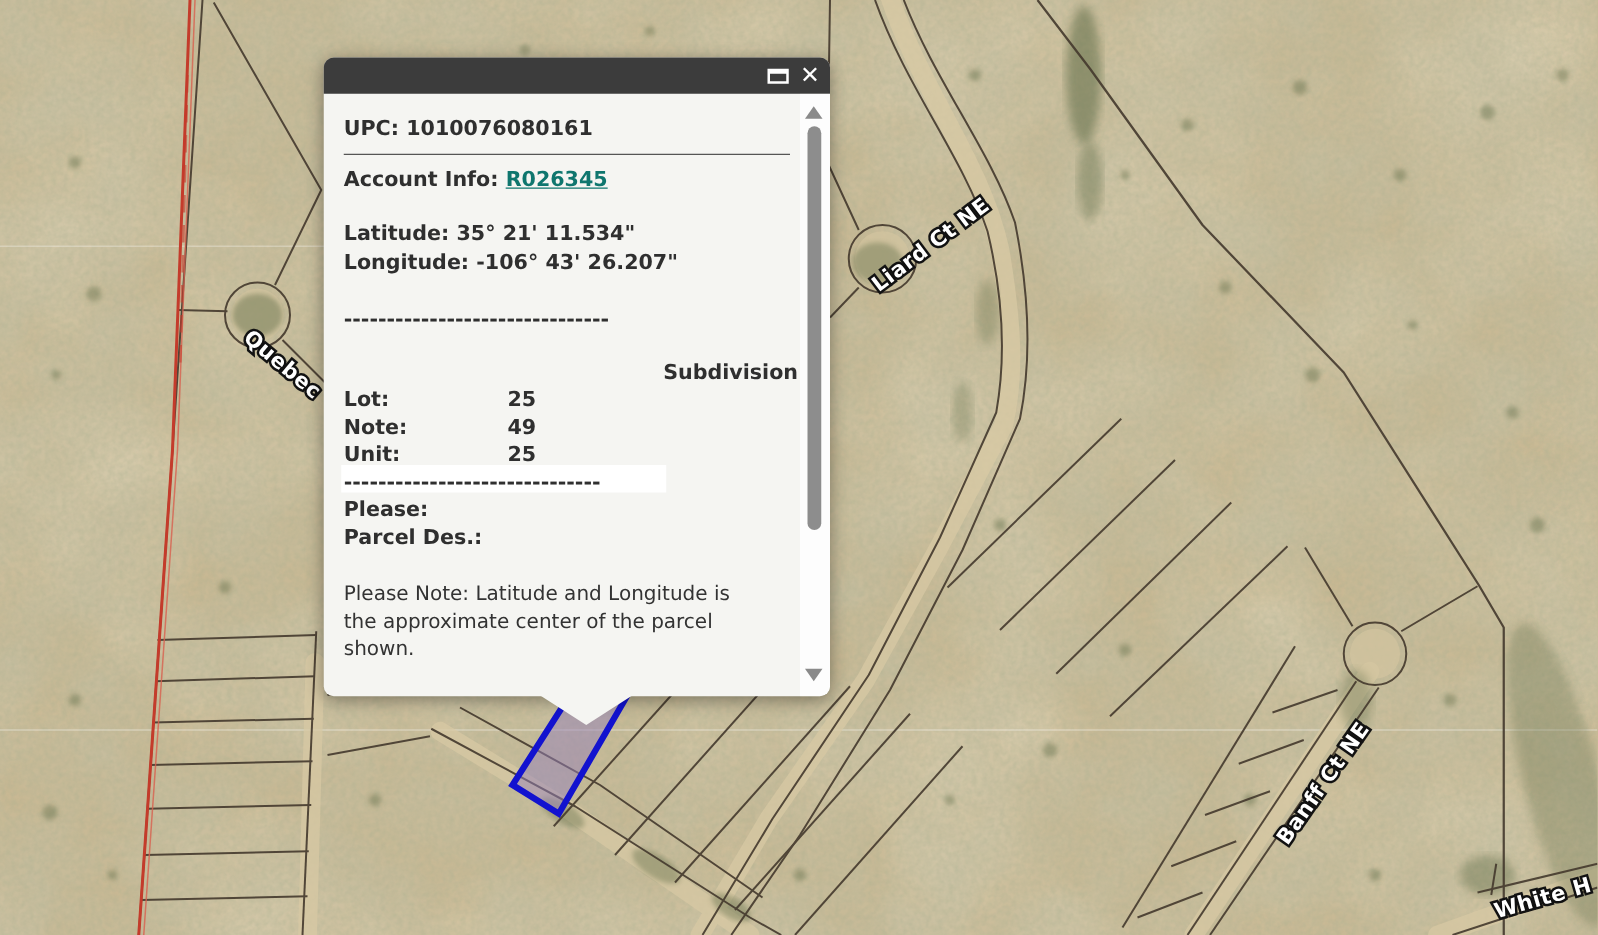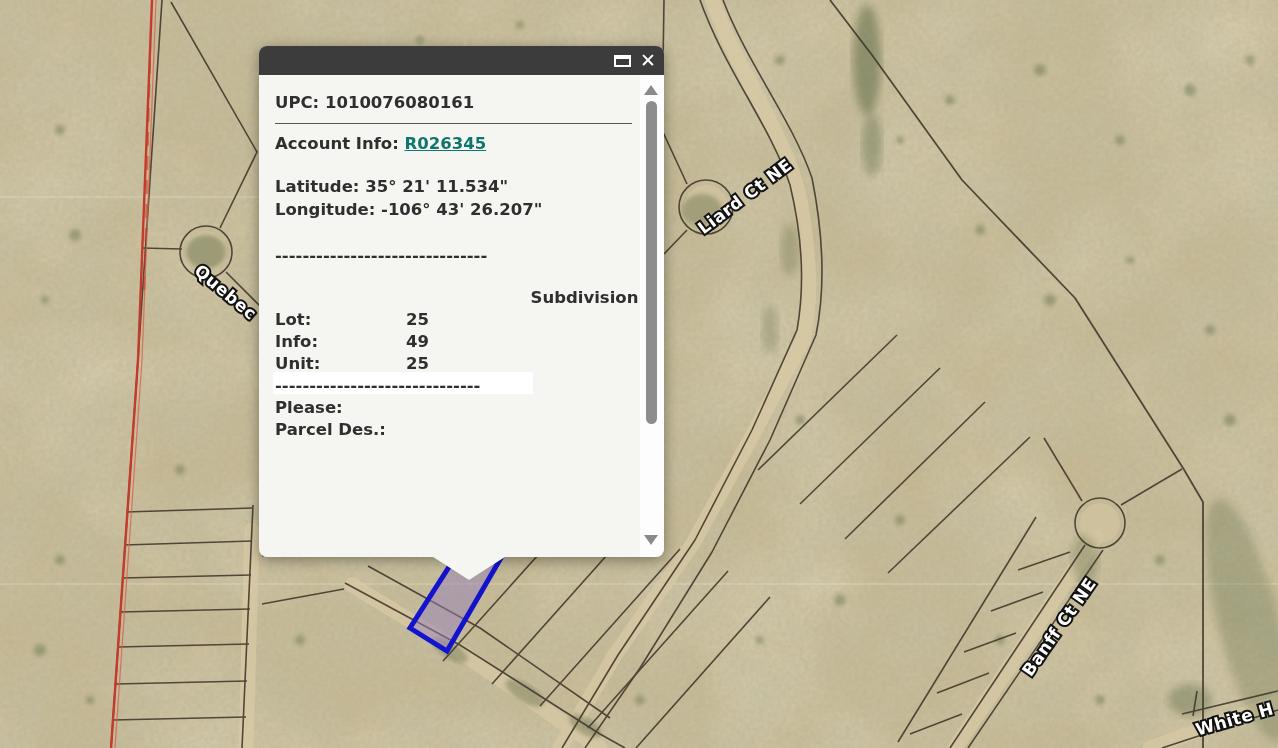--- a/index.html
+++ b/index.html
@@ -267,29 +267,34 @@
 
     <div class="row" id="r-account"><span>Account Info: </span><a class="acct">R026345</a></div>
 
     <div class="row" id="r-lat">Latitude: 35° 21' 11.534"</div>
     <div class="row" id="r-lon">Longitude: -106° 43' 26.207"</div>
 
     <div class="row" id="r-dash1">-------------------------------</div>
 
     <div class="row" id="r-sub"><span class="rowlbl">Subdivision:</span></div>
     <div class="row" id="r-lot"><span class="rowlbl">Lot:</span><span class="val">25</span></div>
-    <div class="row" id="r-block"><span class="rowlbl">Info:</span><span class="val">49</span></div>
+    <div class="row" id="r-block"><span class="rowlbl">Note:</span><span class="val">49</span></div>
     <div class="row" id="r-unit"><span class="rowlbl">Unit:</span><span class="val">25</span></div>
 
     <div class="whiteband"></div>
     <div class="row" id="r-dash2">------------------------------</div>
 
     <div class="row" id="r-tract">Please:</div>
     <div class="row" id="r-pdes">Parcel Des.:</div>
 
+    <div class="note">
+      <div>Please Note: Latitude and Longitude is</div>
+      <div>the approximate center of the parcel</div>
+      <div>shown.</div>
+    </div>
 
     <div class="sb-track"></div>
     <div class="sb-up"></div>
     <div class="sb-thumb"></div>
     <div class="sb-down"></div>
   </div>
 
   <div class="tail"></div>
 </div>
 

